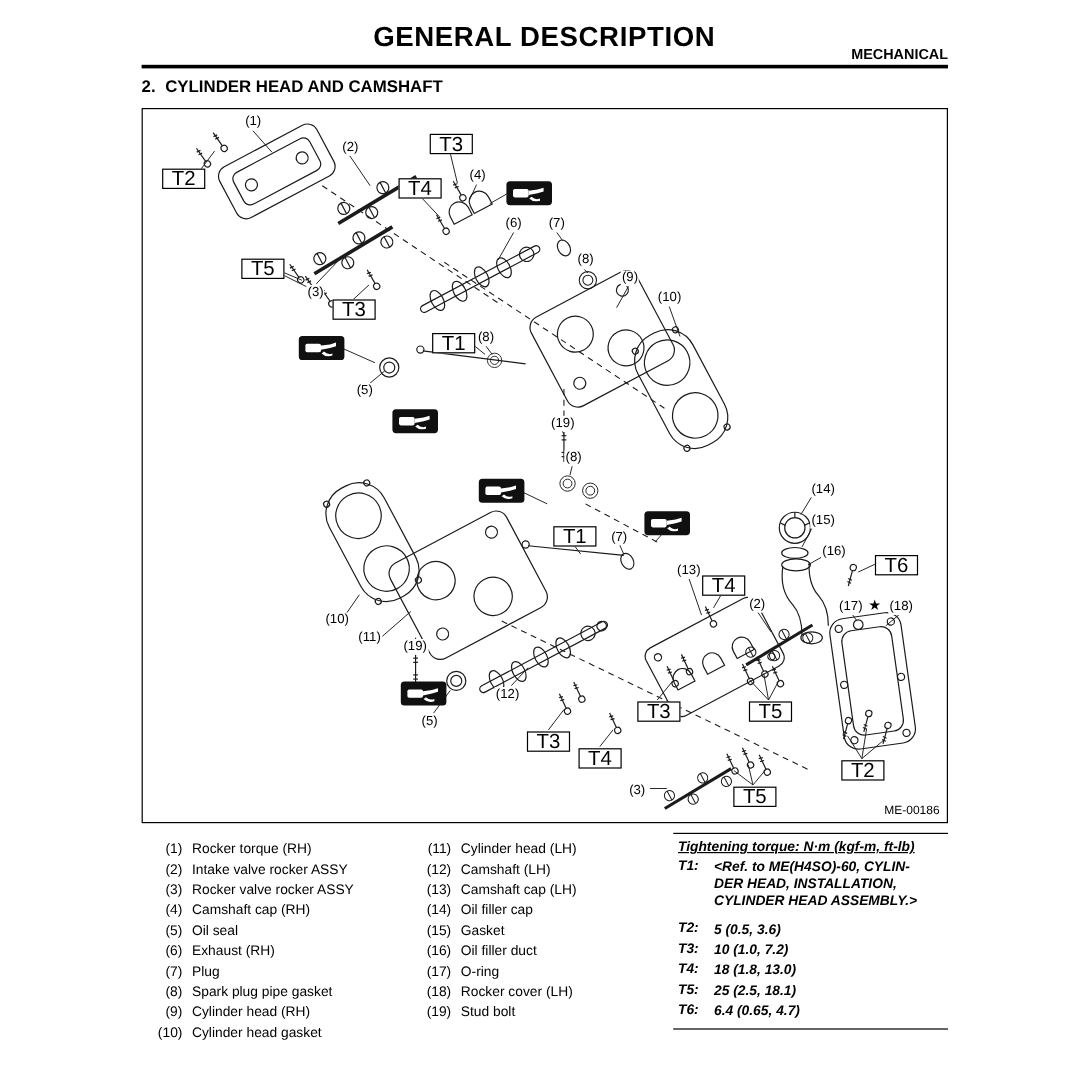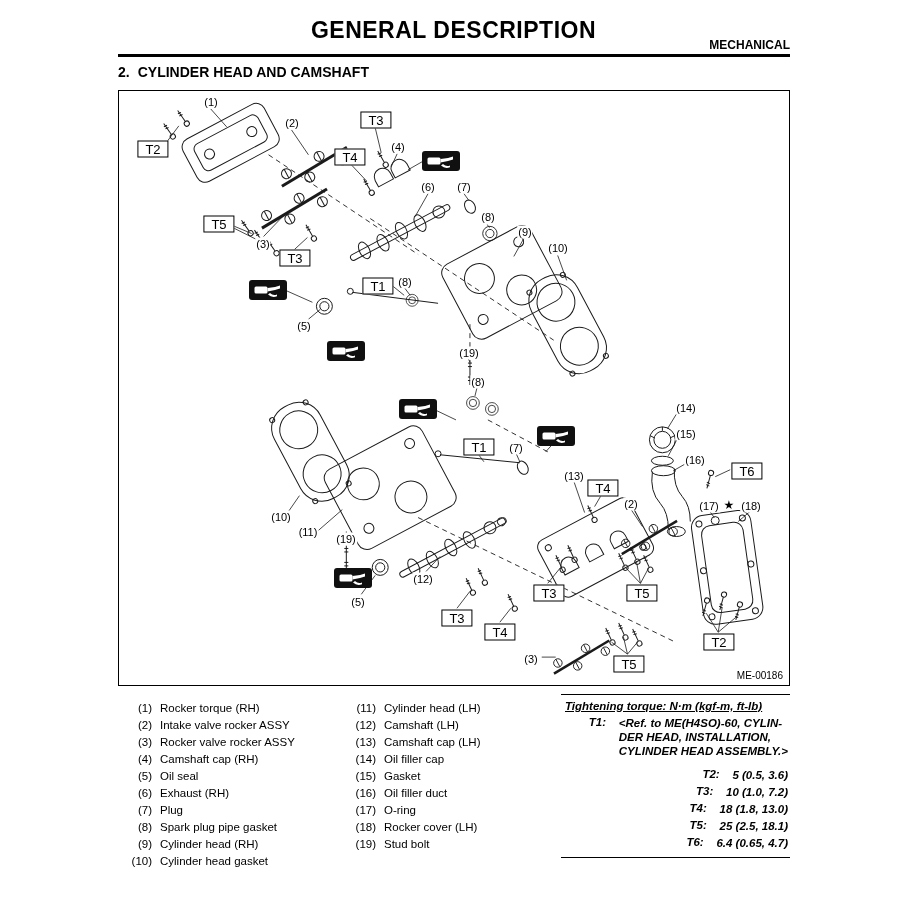--- a/index.html
+++ b/index.html
@@ -27,41 +27,41 @@
   }
   .figure svg.art { position:absolute; inset:0; width:100%; height:100%; }
   .overlay { position:absolute; inset:0; }
   .callout {
     position:absolute; transform:translate(-50%,-50%);
     font-size:11px; white-space:nowrap; background:#fff; padding:0 1px; line-height:13px;
   }
   .callout.star { font-size:12px; background:transparent; }
   .tbox {
     position:absolute; transform:translate(-50%,-50%);
-    font-size:13px; line-height:13px; border:1px solid #000; background:#fff; padding:1px 7px;
+    font-size:17px; line-height:13px; border:1px solid #000; background:#fff; padding:1px 7px;
   }
   .sealant {
     position:absolute; transform:translate(-50%,-50%);
     width:38px; height:20px; background:#101010; border-radius:3px;
     display:flex; align-items:center; justify-content:center;
   }
   .fig-code { position:absolute; right:6px; bottom:4px; font-size:10px; }
   .parts { position:absolute; top:699px; font-size:11.5px; }
   #parts-col1 { left:122px; }
   #parts-col2 { left:346px; }
   .parts .row { display:flex; height:17px; align-items:center; }
   .parts .num { width:30px; text-align:right; margin-right:8px; flex:none; }
   .torque {
     position:absolute; left:561px; top:694px; width:229px;
     border-top:1px solid #000; border-bottom:1px solid #000;
     padding:5px 2px 7px 4px;
     font-size:11.5px; font-style:italic; font-weight:bold;
   }
   .torque-heading { text-decoration:underline; margin-bottom:4px; white-space:nowrap; }
-  .trow { display:flex; margin-top:3px;justify-content:flex-end; }
+  .trow { display:flex; margin-top:3px; }
   .trow.gap { margin-top:10px; }
   .trow .tlabel { width:30px; flex:none; }
   .trow .tvals div { line-height:14px; }
 </style>
 </head>
 <body>
 
 <div class="page">
 
   <div class="title">GENERAL DESCRIPTION</div>

